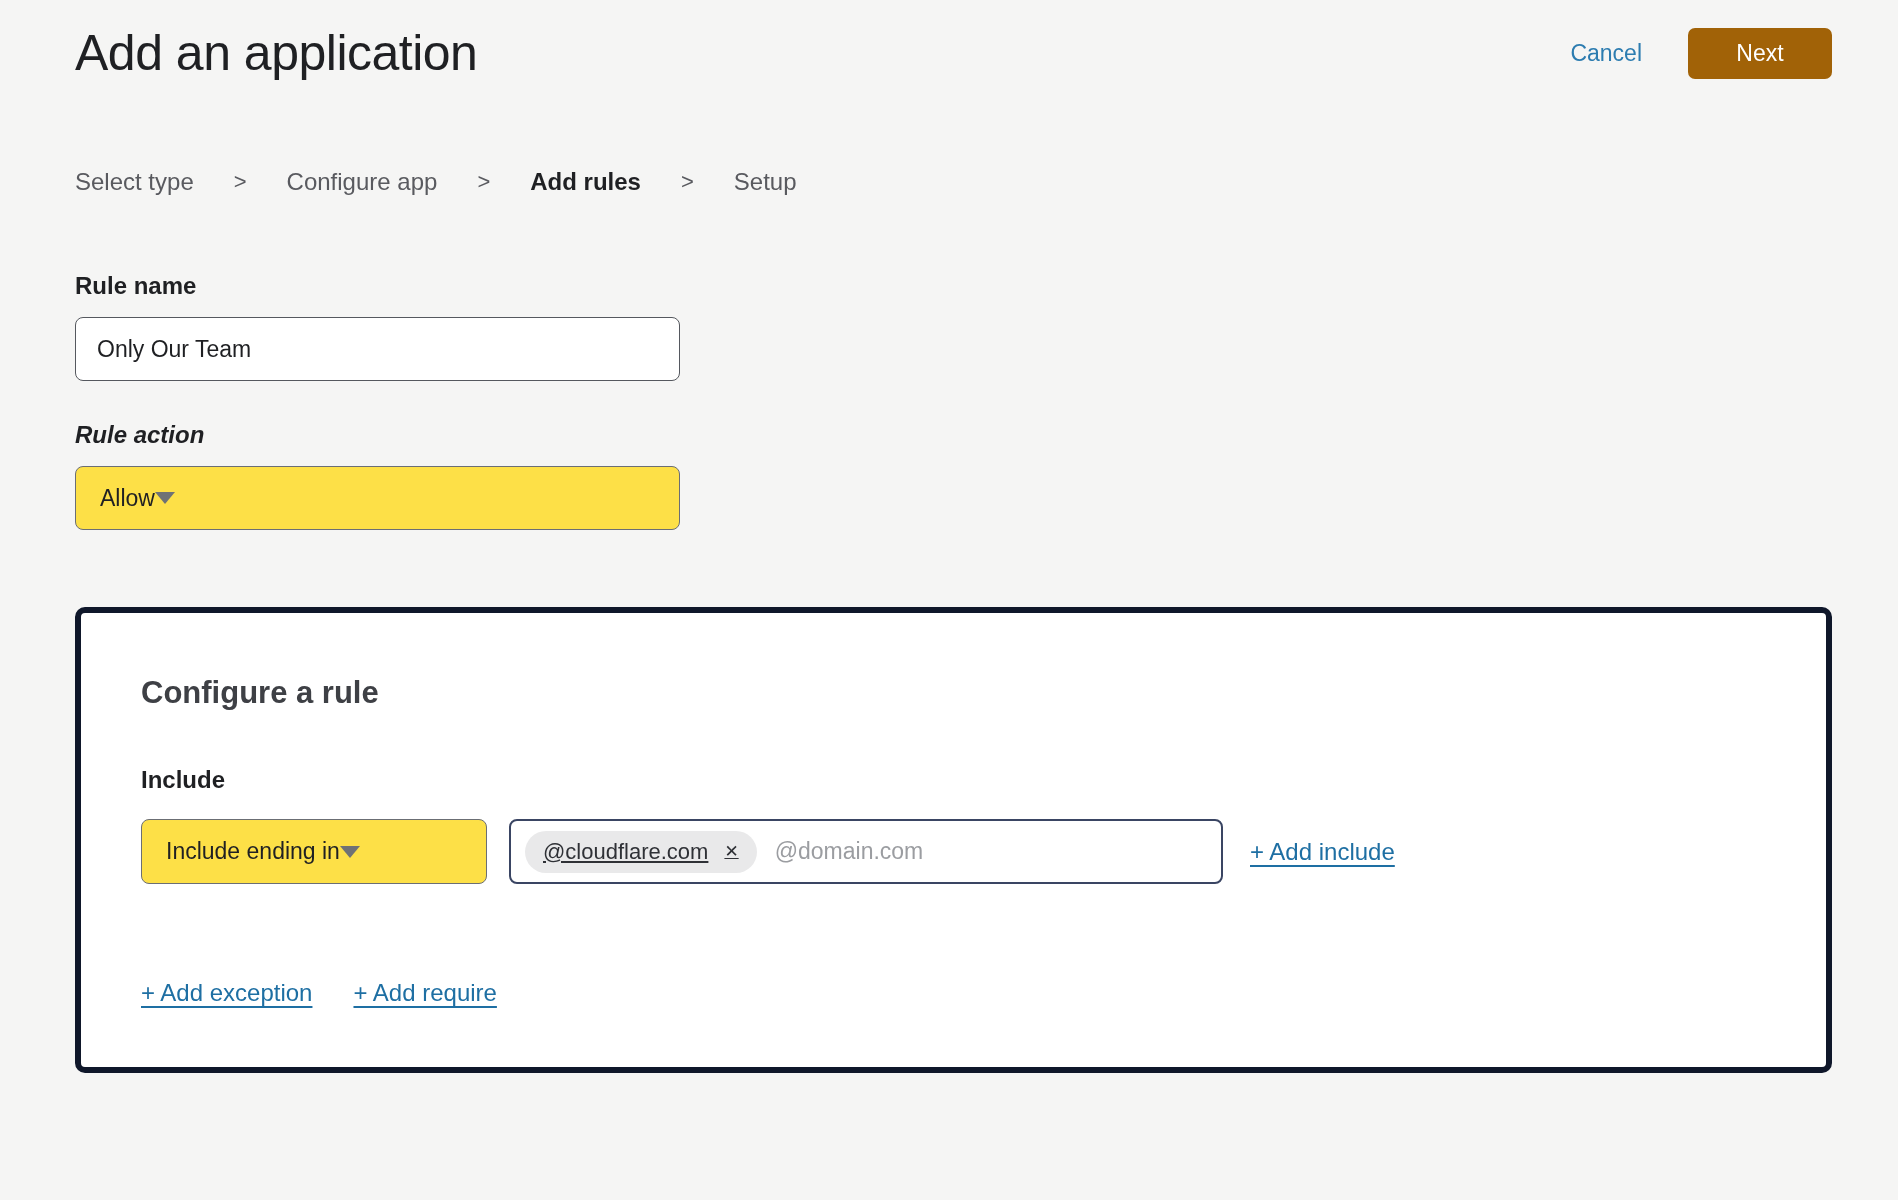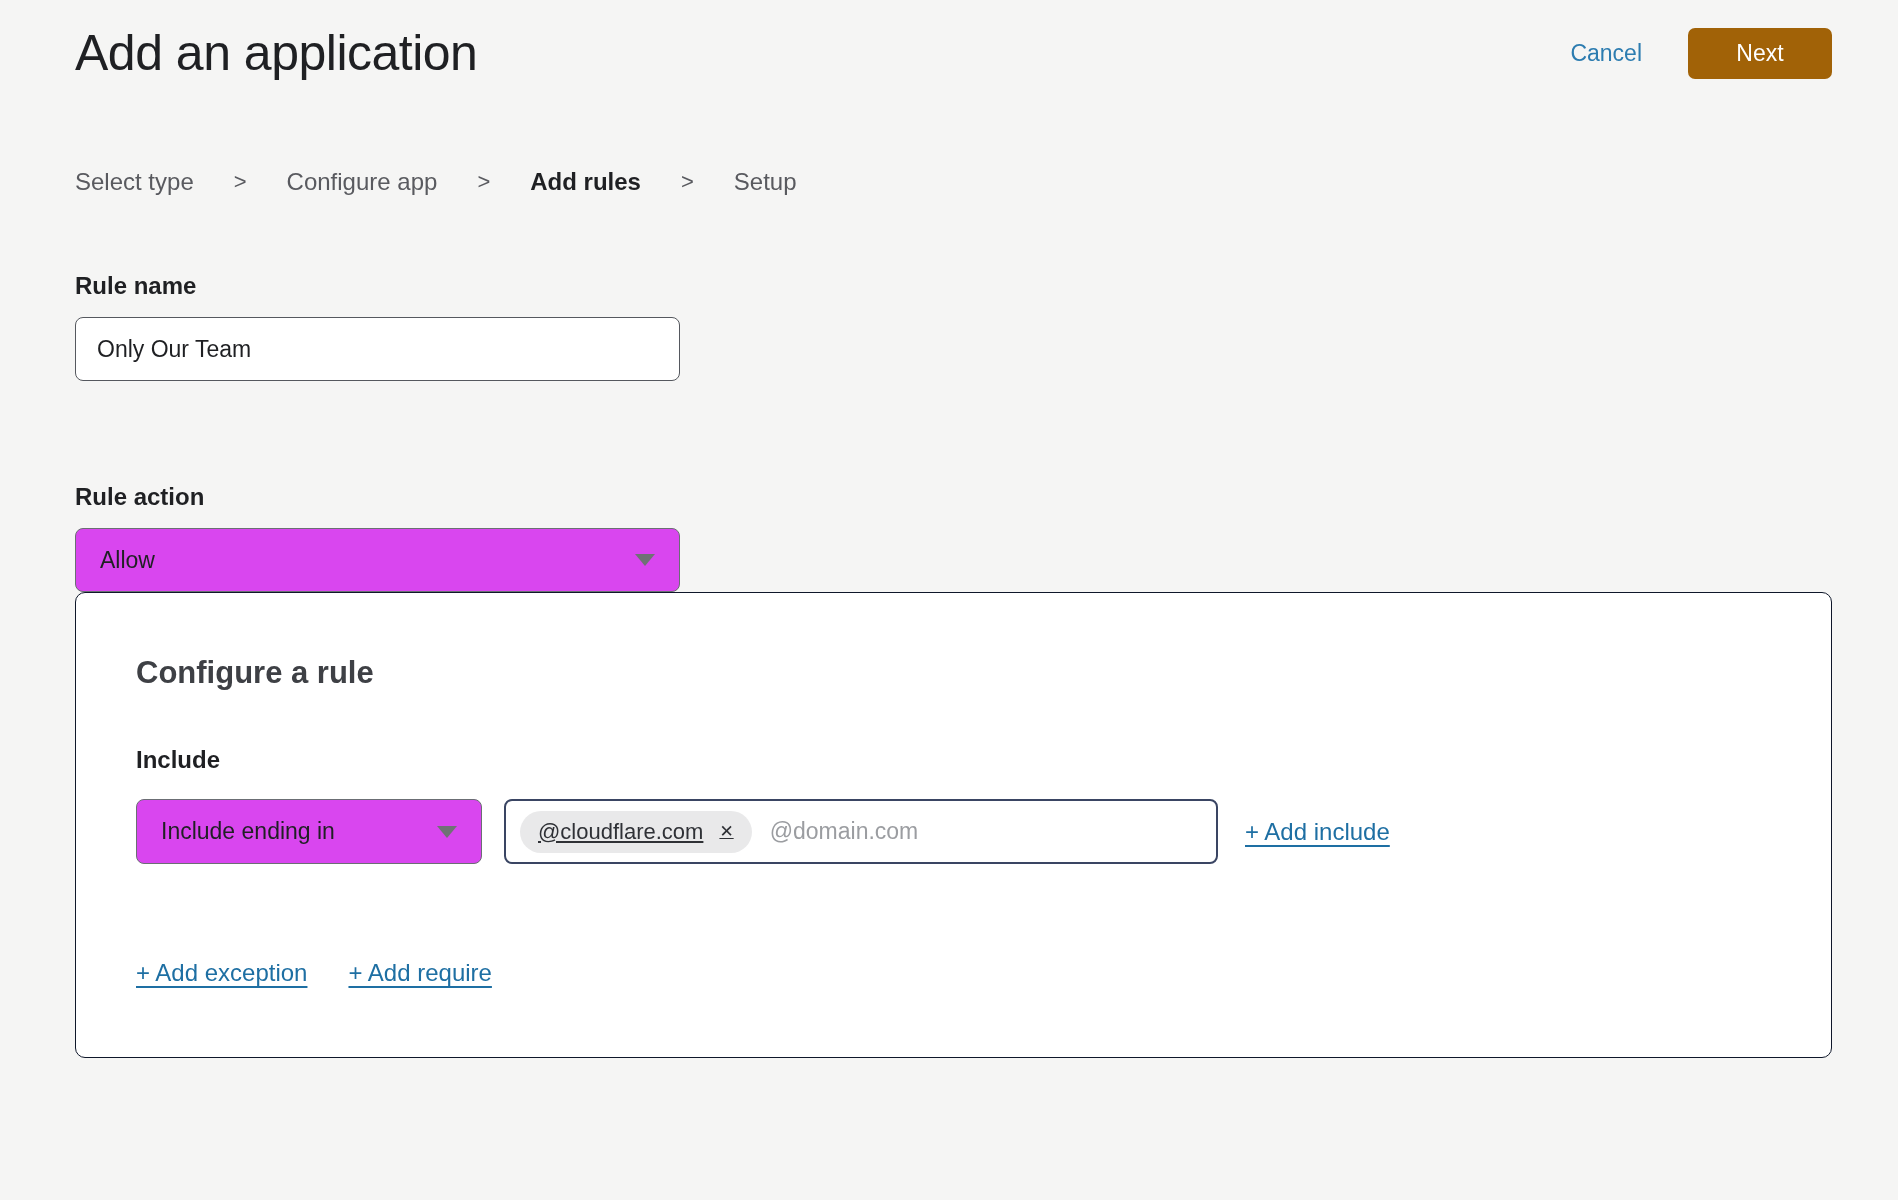--- a/index.html
+++ b/index.html
@@ -67,64 +67,64 @@
   }
   .breadcrumb .sep { color: #595a5f; font-size: 22px; }
 
   
   .field-label {
     font-size: 24px;
     font-weight: 700;
     color: #1f2023;
   }
   .label-rule-name { margin-top: 76px; }
-  .label-rule-action { margin-top: 102px; }
+  .label-rule-action { margin-top: 40px; font-style: italic; }
 
   .text-input {
     display: block;
     margin-top: 17px;
     width: 605px;
     height: 64px;
     background: #ffffff;
     border: 1px solid #55585e;
     border-radius: 8px;
     padding: 0 21px;
     font-size: 23px;
     font-family: inherit;
     color: #1f2023;
     outline: none;
   }
 
   .select-box {
     margin-top: 17px;
     width: 605px;
     height: 64px;
-    background: #d946ef;
+    background: #fde047;
     border: 1px solid #6b6e74;
     border-radius: 8px;
     padding: 0 24px;
     display: flex;
     align-items: center;
-    justify-content: space-between;
     cursor: pointer;
   }
   .select-box .select-value { font-size: 23px; color: #1f2023; }
   .caret-down {
     width: 0; height: 0;
     border-left: 10px solid transparent;
     border-right: 10px solid transparent;
     border-top: 12px solid #6f7275;
   }
 
   
   .rule-card {
+    margin-top: 77px;
     width: 1757px;
     height: 466px;
     background: #ffffff;
-    border: 1px solid #0f172a;
+    border: 6px solid #0f172a;
     border-radius: 10px;
     padding: 62px 60px 0 60px;
   }
   .card-title {
     font-size: 31px;
     font-weight: 700;
     color: #3e4045;
   }
   .include-label {
     margin-top: 55px;

